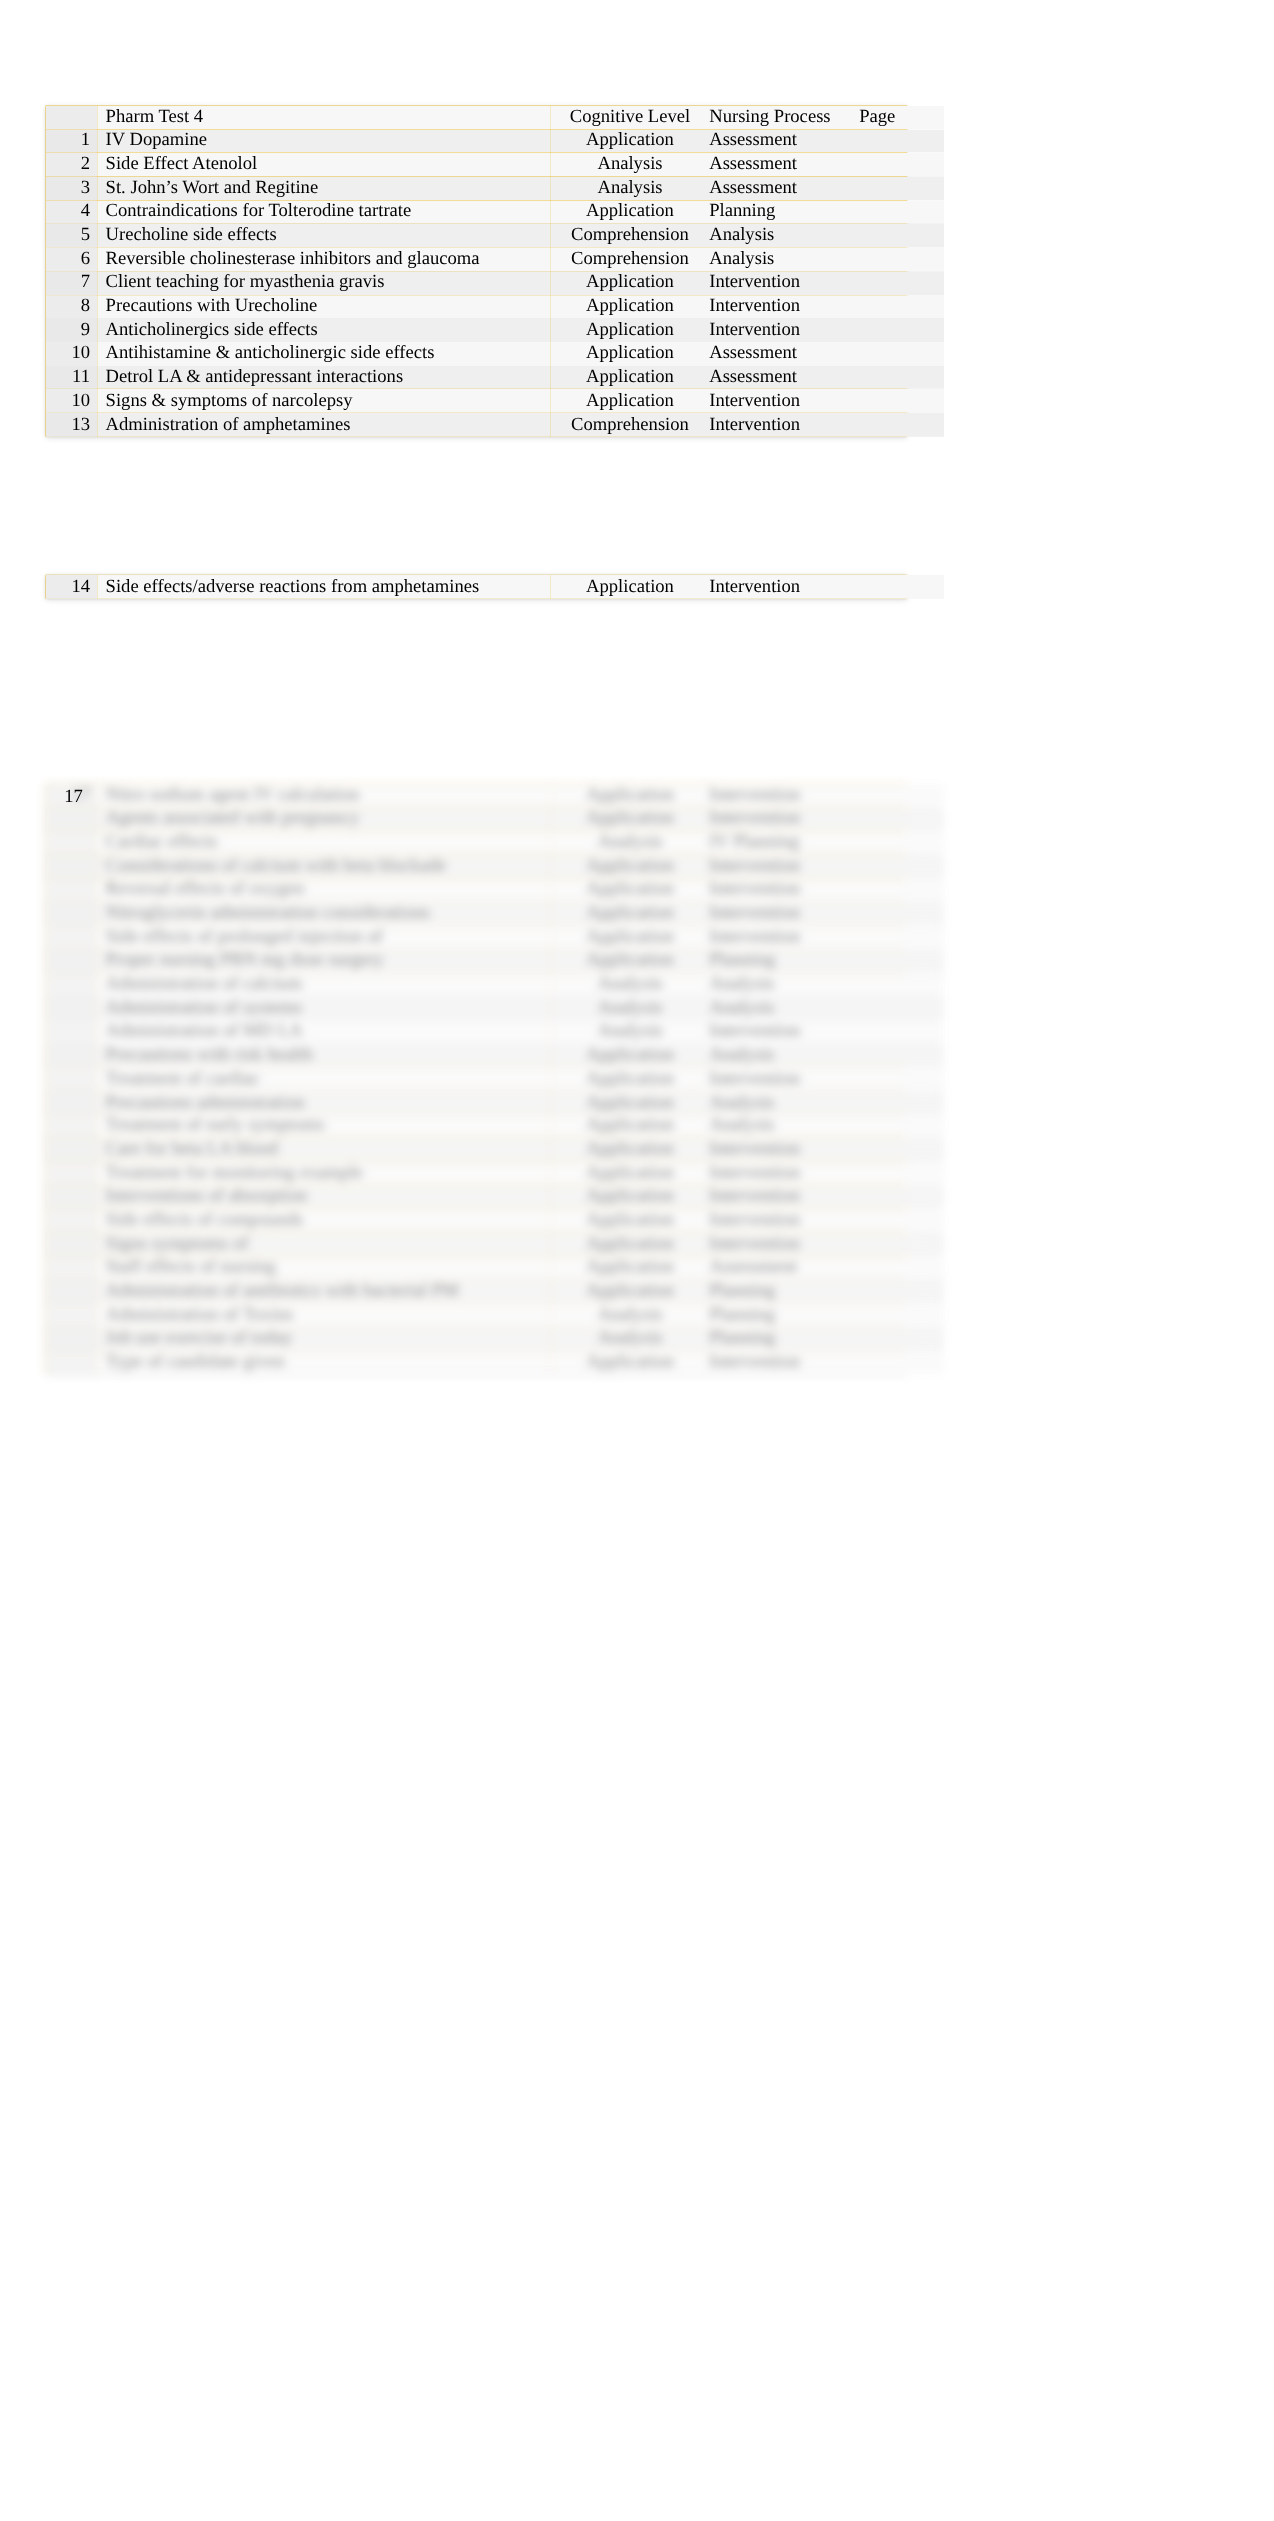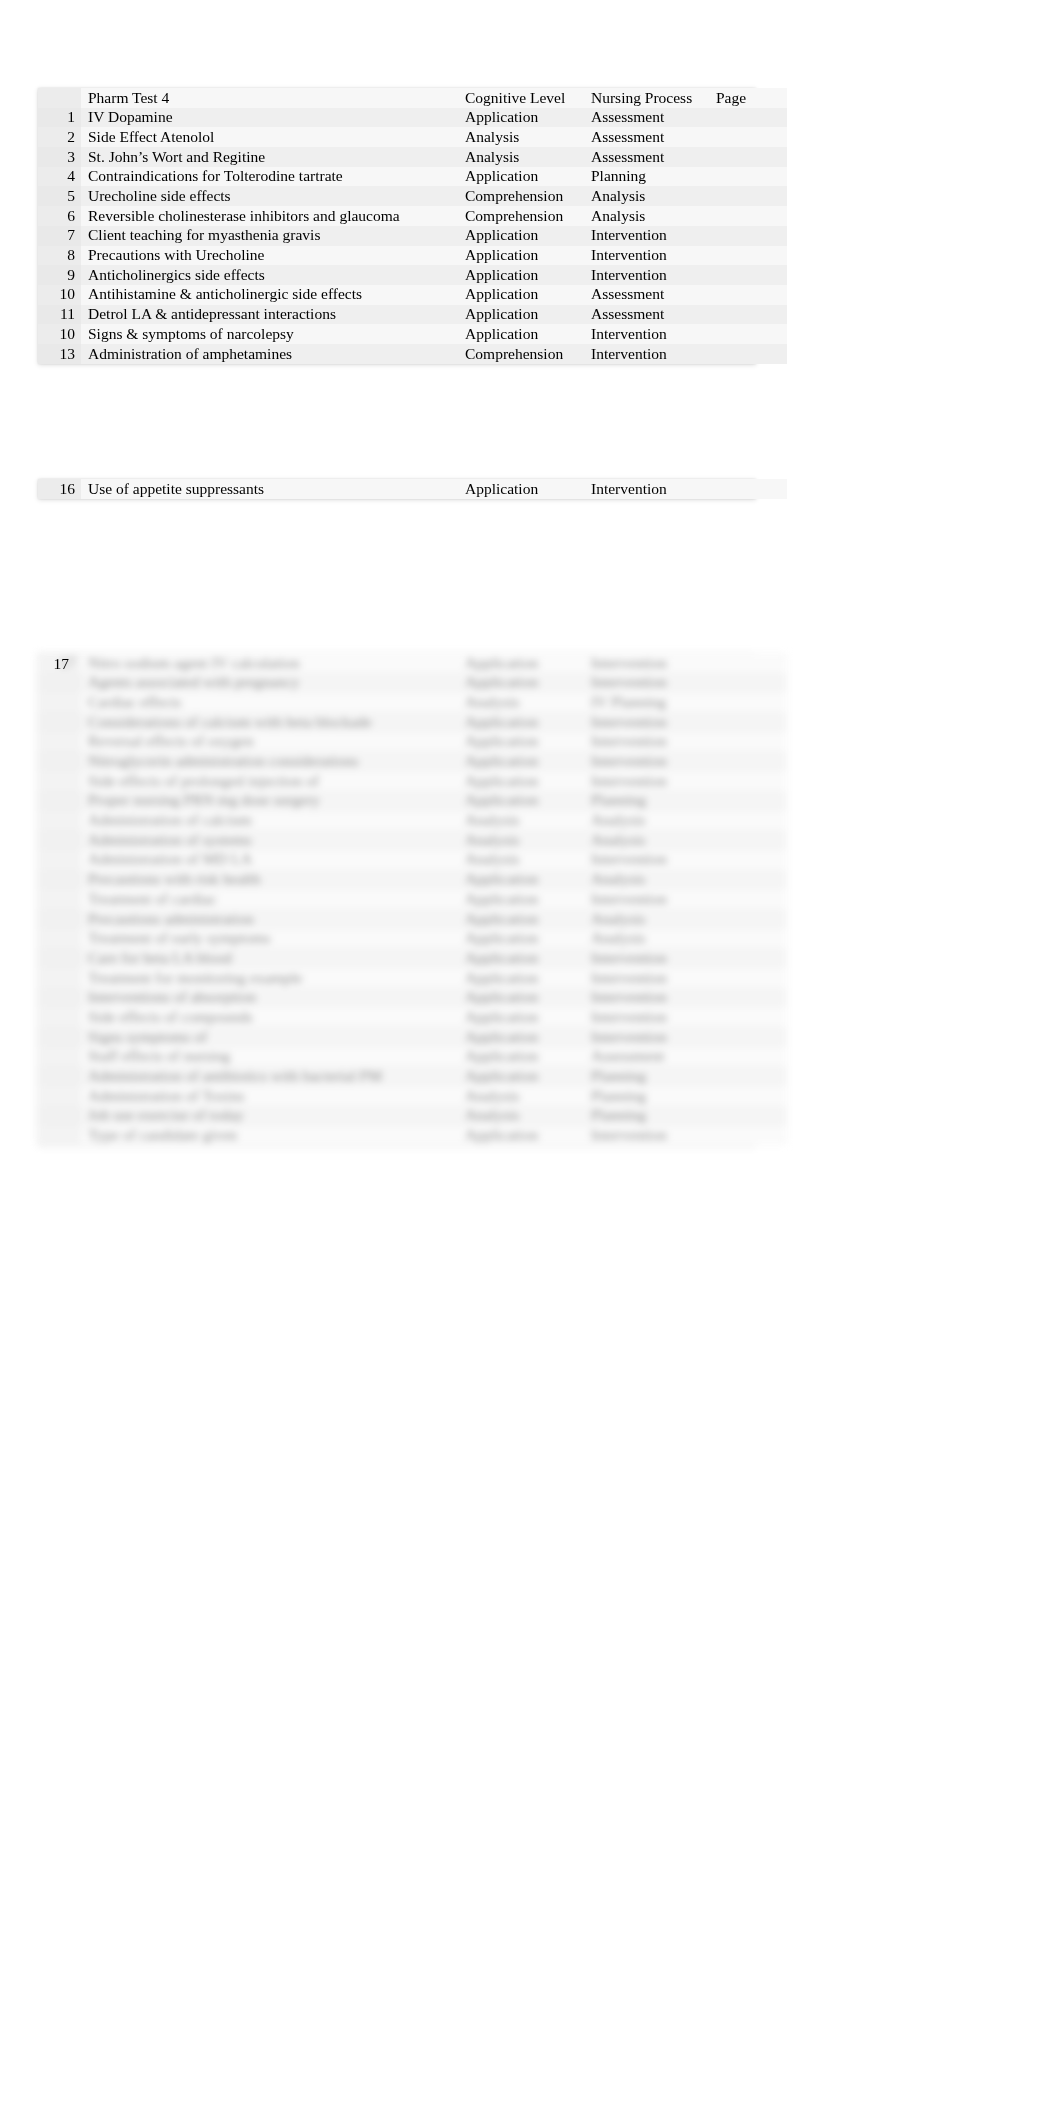--- a/index.html
+++ b/index.html
@@ -52,21 +52,21 @@
     vertical-align: middle;
     white-space: nowrap;
     overflow: hidden;
     border: 0;
   }
 
   
   .c-num   { width: 37px;  text-align: right; padding-right: 6px !important; color:#000; }
   .c-item  { width: 371px; text-align: left;  padding-left: 7px !important;
              border-right: 1px solid #e2e2e2; }
-  .c-cog   { width: 120px; text-align: left;  padding-left: 6px !important;
+  .c-cog   { width: 120px; text-align: center;  padding-left: 6px !important;
              border-right: 1px solid #e2e2e2; }
   .c-nurse { width: 119px; text-align: left;  padding-left: 6px !important;
              border-right: 1px solid #e2e2e2; }
   .c-page  { width: 71px;  text-align: left;  padding-left: 6px !important; margin-left: 44px; }
 
   
   .c-num { background: rgba(228,228,228,0.55); border-right: 1px solid #e2e2e2; }
 
   
   .blurred {
@@ -200,22 +200,22 @@
             <td class="c-page"></td>
           </tr>
         </tbody>
     </table>
   </div>
 
   <div class="tbl-block" id="block-2">
     <table class="grid">
       <tbody>
           <tr>
-            <td class="c-num">16</td>
-            <td class="c-item">Use of appetite suppressants</td>
+            <td class="c-num">14</td>
+            <td class="c-item">Side effects/adverse reactions from amphetamines</td>
             <td class="c-cog">Application</td>
             <td class="c-nurse">Intervention</td>
             <td class="c-page"></td>
           </tr>
         </tbody>
     </table>
   </div>
 
   <div class="tbl-block blurred" id="block-3">
     <table class="grid">

